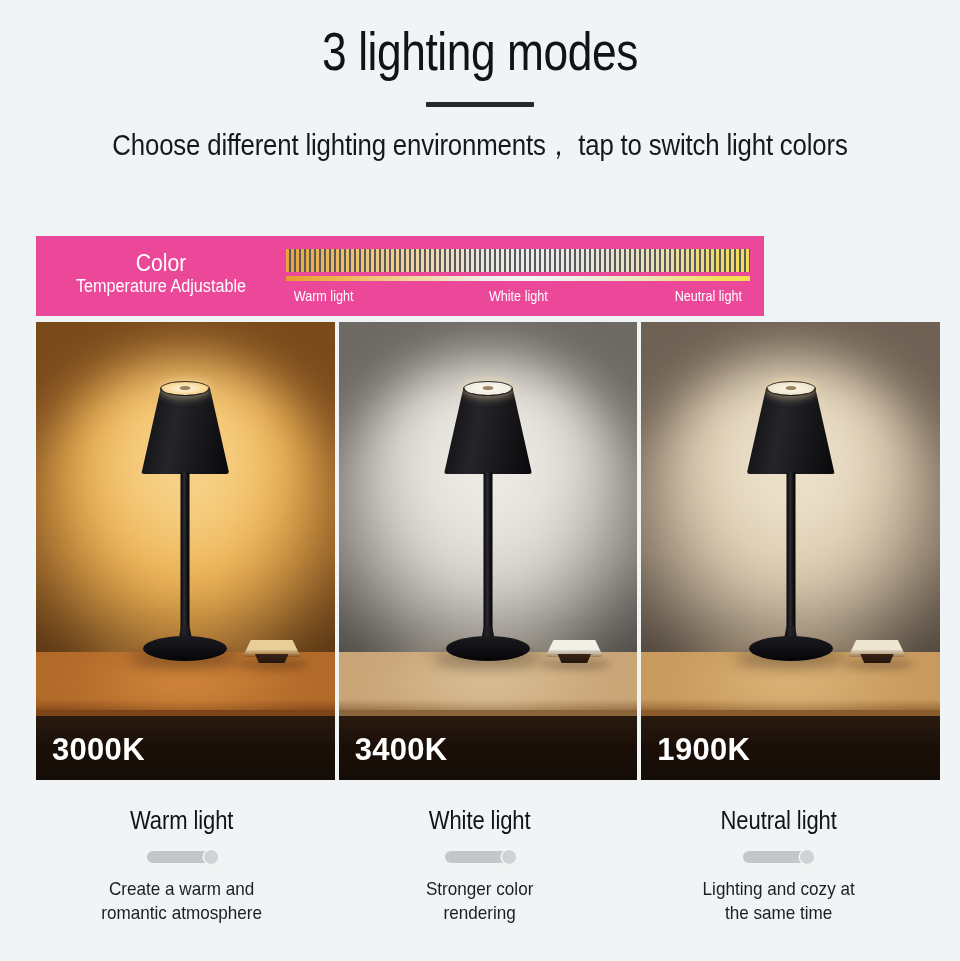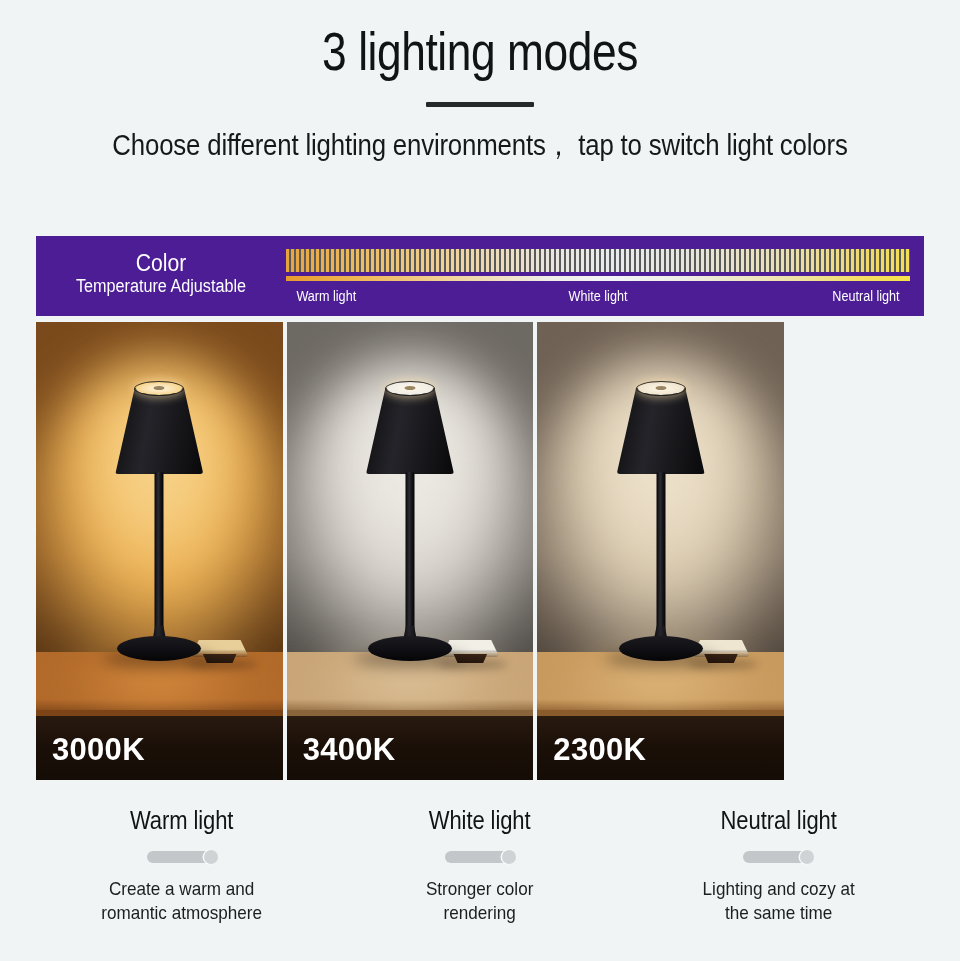--- a/index.html
+++ b/index.html
@@ -43,23 +43,23 @@
     transform: scaleX(0.86);
     transform-origin: center;
     white-space: nowrap;
   }
 
   
   .banner {
     position: absolute;
     left: 36px;
     top: 236px;
-    width: 888px;
+    width: 728px;
     height: 80px;
-    background: #4c1d95;
+    background: #ec4899;
     display: flex;
     align-items: center;
   }
 
   .banner-left {
     width: 250px;
     flex: 0 0 250px;
     text-align: center;
     color: #ffffff;
     padding-bottom: 4px;
@@ -134,21 +134,21 @@
   }
   .sl-left   { flex: 1; text-align: left; }
   .sl-center { flex: 1; text-align: center; }
   .sl-right  { flex: 1; text-align: right; }
 
   
   .panels {
     position: absolute;
     left: 36px;
     top: 322px;
-    width: 748px;
+    width: 904px;
     height: 458px;
     display: flex;
     gap: 4px;
   }
 
   .panel {
     flex: 1;
     position: relative;
     overflow: hidden;
   }
@@ -487,21 +487,21 @@
     <div class="lamp">
       <div class="base-shadow"></div>
       <div class="shade"></div>
       <div class="shade-top" style="background: radial-gradient(rgb(255, 248, 232) 0%, rgb(239, 227, 204) 70%, rgb(217, 201, 174) 100%);"></div>
       <div class="shade-rim"></div>
       <div class="touch-dot"></div>
       <div class="stem"></div>
       <div class="stem-foot"></div>
       <div class="base"></div>
     </div>
-    <div class="kelvin-label">2300K</div>
+    <div class="kelvin-label">1900K</div>
   </div>
 
 </div>
 
 <div class="captions">
 
   <div class="caption">
     <div class="caption-title">Warm light</div>
     <div class="slider">
       <div class="slider-track"></div>

